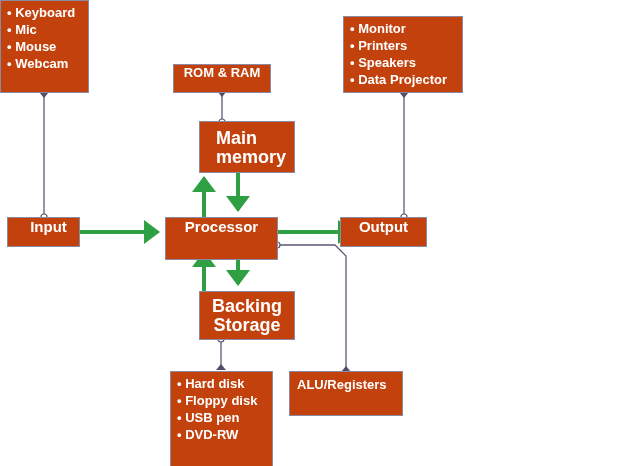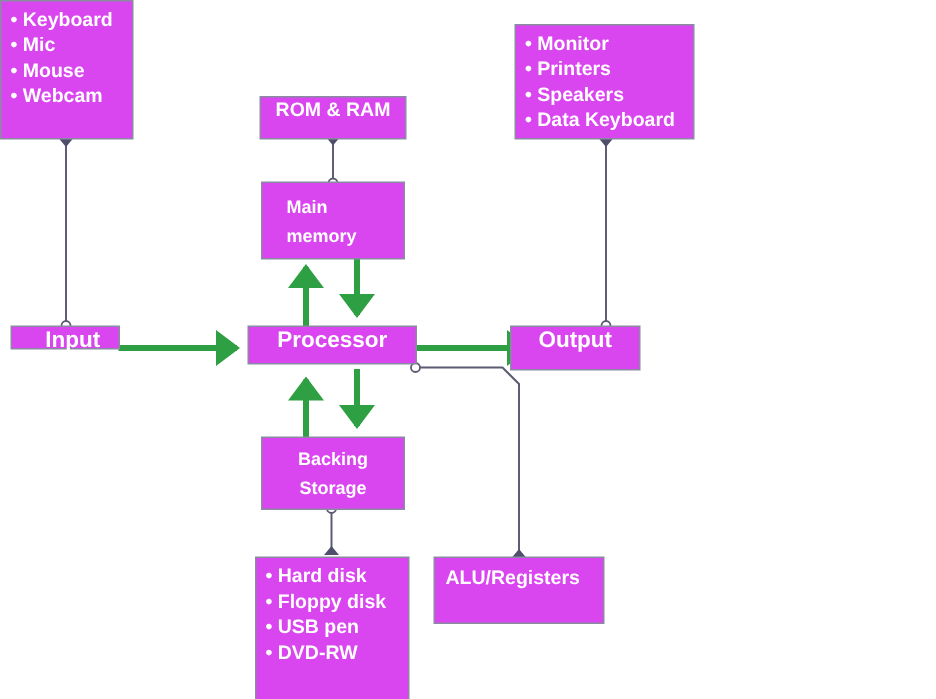--- a/index.html
+++ b/index.html
@@ -1,24 +1,24 @@
 <!DOCTYPE html>
 <html><head>
   <meta charset="utf-8">
   <style>
     html, body { margin: 0; padding: 0; background: #ffffff; }
     body { width: 624px; height: 466px; position: relative; overflow: hidden;
            font-family: "Liberation Sans", sans-serif; }
     svg.lines { position: absolute; left: 0; top: 0; }
-    .box { position: absolute; background: #d946ef; color: #ffffff; font-weight: bold;
+    .box { position: absolute; background: #c2410c; color: #ffffff; font-weight: bold;
            box-sizing: border-box; box-shadow: 0 0 0 1px #8a8aa2; }
     .box.center { display: flex; align-items: flex-start; justify-content: center; text-align: center; }
     .box.node { font-size: 15px; }
     .box.list { font-size: 13px; line-height: 17px; padding: 3px 6px; }
-    .box.multi { font-size: 12px; line-height: 19px; }
+    .box.multi { font-size: 18px; line-height: 19px; margin-left: 25px; }
     .li::before { content: "\2022\00a0"; }
   </style>
 </head>
 <body>
 
 <svg class="lines" width="624" height="466">
   <defs>
     <marker id="ah" markerWidth="6" markerHeight="6" refX="3.5" refY="3" orient="auto" markerUnits="strokeWidth">
       <path d="M0,0 L4,3 L0,6 z" fill="#2ea043"></path>
     </marker>
@@ -66,33 +66,33 @@
 </div>
 
 <div class="box center" style="left:174px; top:65px; width:96px; height:27px; font-size:13px;">
   <span>ROM &amp; RAM</span>
 </div>
 
 <div class="box list" style="left:344px; top:17px; width:118px; height:75px;">
   <div class="li">Monitor</div>
   <div class="li">Printers</div>
   <div class="li">Speakers</div>
-  <div class="li">Data Keyboard</div>
+  <div class="li">Data Projector</div>
 </div>
 
 <div class="box multi" style="left:175px; top:122px; width:94px; height:50px; padding:7px 0 0 16px;">
   <div>Main</div>
   <div>memory</div>
 </div>
 
-<div class="box center node" style="left:8px; top:218px; width:71px; height:14px;padding-left:10px;">
+<div class="box center node" style="left:8px; top:218px; width:71px; height:28px;padding-left:10px;">
   <span>Input</span>
 </div>
 
-<div class="box center node" style="left:166px; top:218px; width:111px; height:24px;">
+<div class="box center node" style="left:166px; top:218px; width:111px; height:41px;">
   <span>Processor</span>
 </div>
 
 <div class="box center node" style="left:341px; top:218px; width:85px; height:28px;">
   <span>Output</span>
 </div>
 
 <div class="box multi" style="left:175px; top:292px; width:94px; height:47px; padding:5px 0 0 0; text-align:center;">
   <div>Backing</div>
   <div>Storage</div>

